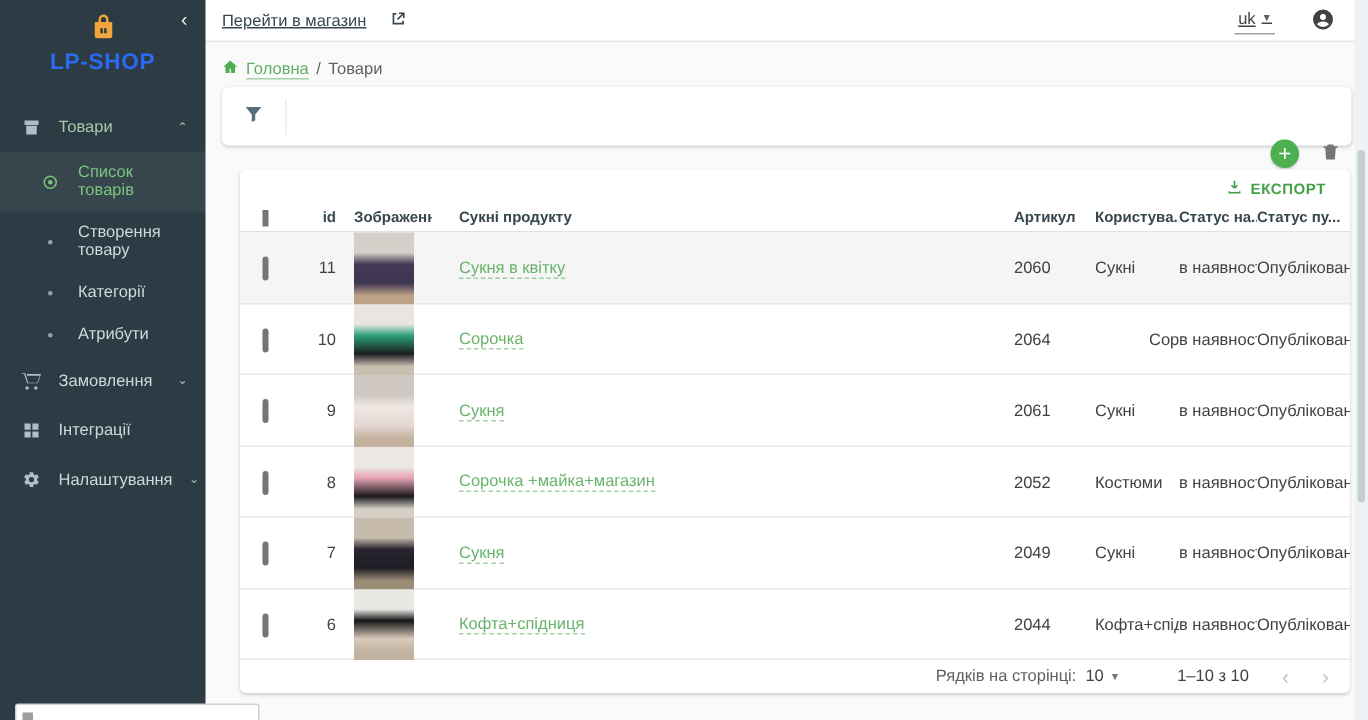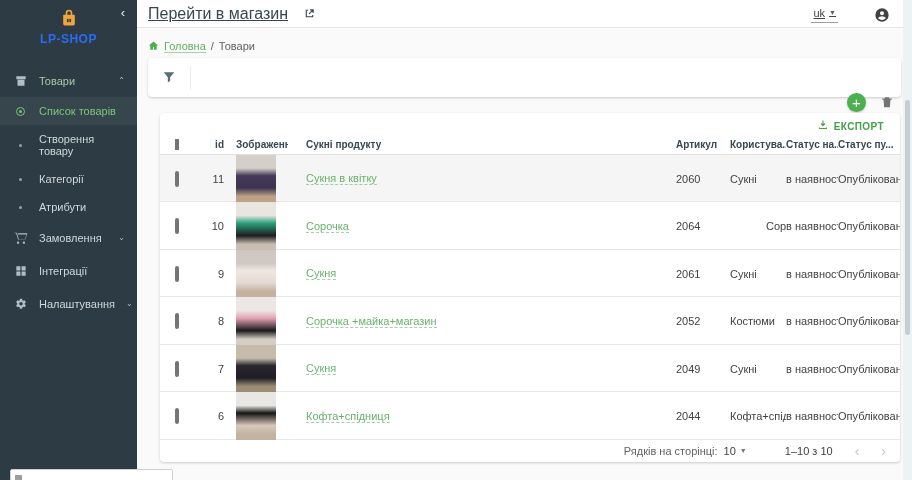--- a/index.html
+++ b/index.html
@@ -3,44 +3,44 @@
 <meta charset="utf-8">
 <style>
   * { margin:0; padding:0; box-sizing:border-box; }
   html,body { width:912px; height:480px; overflow:hidden; }
   body { font-family:"Liberation Sans","DejaVu Sans",sans-serif; background:#fafafa; position:relative; font-size:11px; color:#424242; }
 
   
   .sidebar { position:absolute; left:0; top:0; width:137px; height:480px; background:#2d3b44; color:#cfd8dc; z-index:5; }
   .sidebar-header { position:relative; padding:6px 0 8px; }
   .logo { display:flex; flex-direction:column; align-items:center; gap:2px; padding-top:2px; }
-  .logo-label { color:#2b6bf3; font-weight:bold; font-size:12px; letter-spacing:.5px; }
+  .logo-label { color:#2b6bf3; font-weight:bold; font-size:15px; letter-spacing:.5px; }
   .collapse-btn { position:absolute; right:12px; top:6px; color:#eceff1; font-size:13px; cursor:pointer; line-height:1; }
   .nav { margin-top:10px; }
   .nav-item { display:flex; align-items:center; gap:11px; padding:9px 12px 9px 13px; cursor:pointer; }
   .nav-item .nav-icon { width:15px; height:15px; flex:0 0 15px; display:flex; align-items:center; justify-content:center; }
   .nav-item .nav-icon svg { width:14px; height:14px; fill:#b0bec5; }
   .nav-item .nav-label { flex:1; font-size:11px; color:#cfd8dc; }
   .nav-item .chevron { font-size:8px; color:#b0bec5; }
   .nav-item.section-active .nav-label { color:#a5c9aa; }
   .nav-item.section-active .chevron { color:#a5c9aa; }
-  .subnav .nav-item { padding:8px 12px 8px 13px; }
+  .subnav .nav-item { padding:8px 12px 8px 26px; }
   .subnav .nav-item.active { background:rgba(255,255,255,.05); }
   .subnav .nav-item.active .nav-label { color:#7bc67e; }
   .bullet { width:15px; flex:0 0 15px; display:flex; align-items:center; justify-content:center; }
   .bullet .dot { width:3px; height:3px; border-radius:50%; background:#90a4ae; }
   .bullet .radio { width:9px; height:9px; border:1.5px solid #7bc67e; border-radius:50%; display:flex; align-items:center; justify-content:center; }
   .bullet .radio::after { content:""; width:3px; height:3px; border-radius:50%; background:#7bc67e; }
 
   
   .main { position:absolute; left:137px; top:0; right:0; height:480px; }
   .topbar { height:28px; background:#fff; border-bottom:1px solid #e6e6e6; display:flex; align-items:center; padding:0 22px 0 11px; }
-  .store-link { display:flex; align-items:center; gap:16px; color:#37474f; font-size:16px; text-decoration:underline; cursor:pointer; }
+  .store-link { display:flex; align-items:center; gap:16px; color:#37474f; font-size:11px; text-decoration:underline; cursor:pointer; }
   .store-link svg { width:11px; height:11px; stroke:#37474f; }
-  .topbar-right { margin-left:auto; display:flex; align-items:flex-end; gap:36px;text-decoration:underline; }
+  .topbar-right { margin-left:auto; display:flex; align-items:flex-start; gap:24px;text-decoration:underline; }
   .lang-select { display:flex; align-items:center; gap:4px; border-bottom:1px solid #9e9e9e; padding:2px 2px 3px; cursor:pointer; color:#424242; }
   .lang-caret { font-size:7px; color:#616161; }
   .account-icon { width:16px; height:16px; cursor:pointer; }
   .account-icon svg { width:16px; height:16px; fill:#424242; }
 
   .breadcrumb { display:flex; align-items:center; gap:5px; padding:10px 0 0 11px; height:26px; }
   .breadcrumb .home-ic svg { width:11px; height:11px; fill:#4caf50; }
   .crumb-link { color:#5fad63; border-bottom:1px solid rgba(95,173,99,.55); cursor:pointer; }
   .crumb-sep, .crumb-current { color:#616161; }
 

